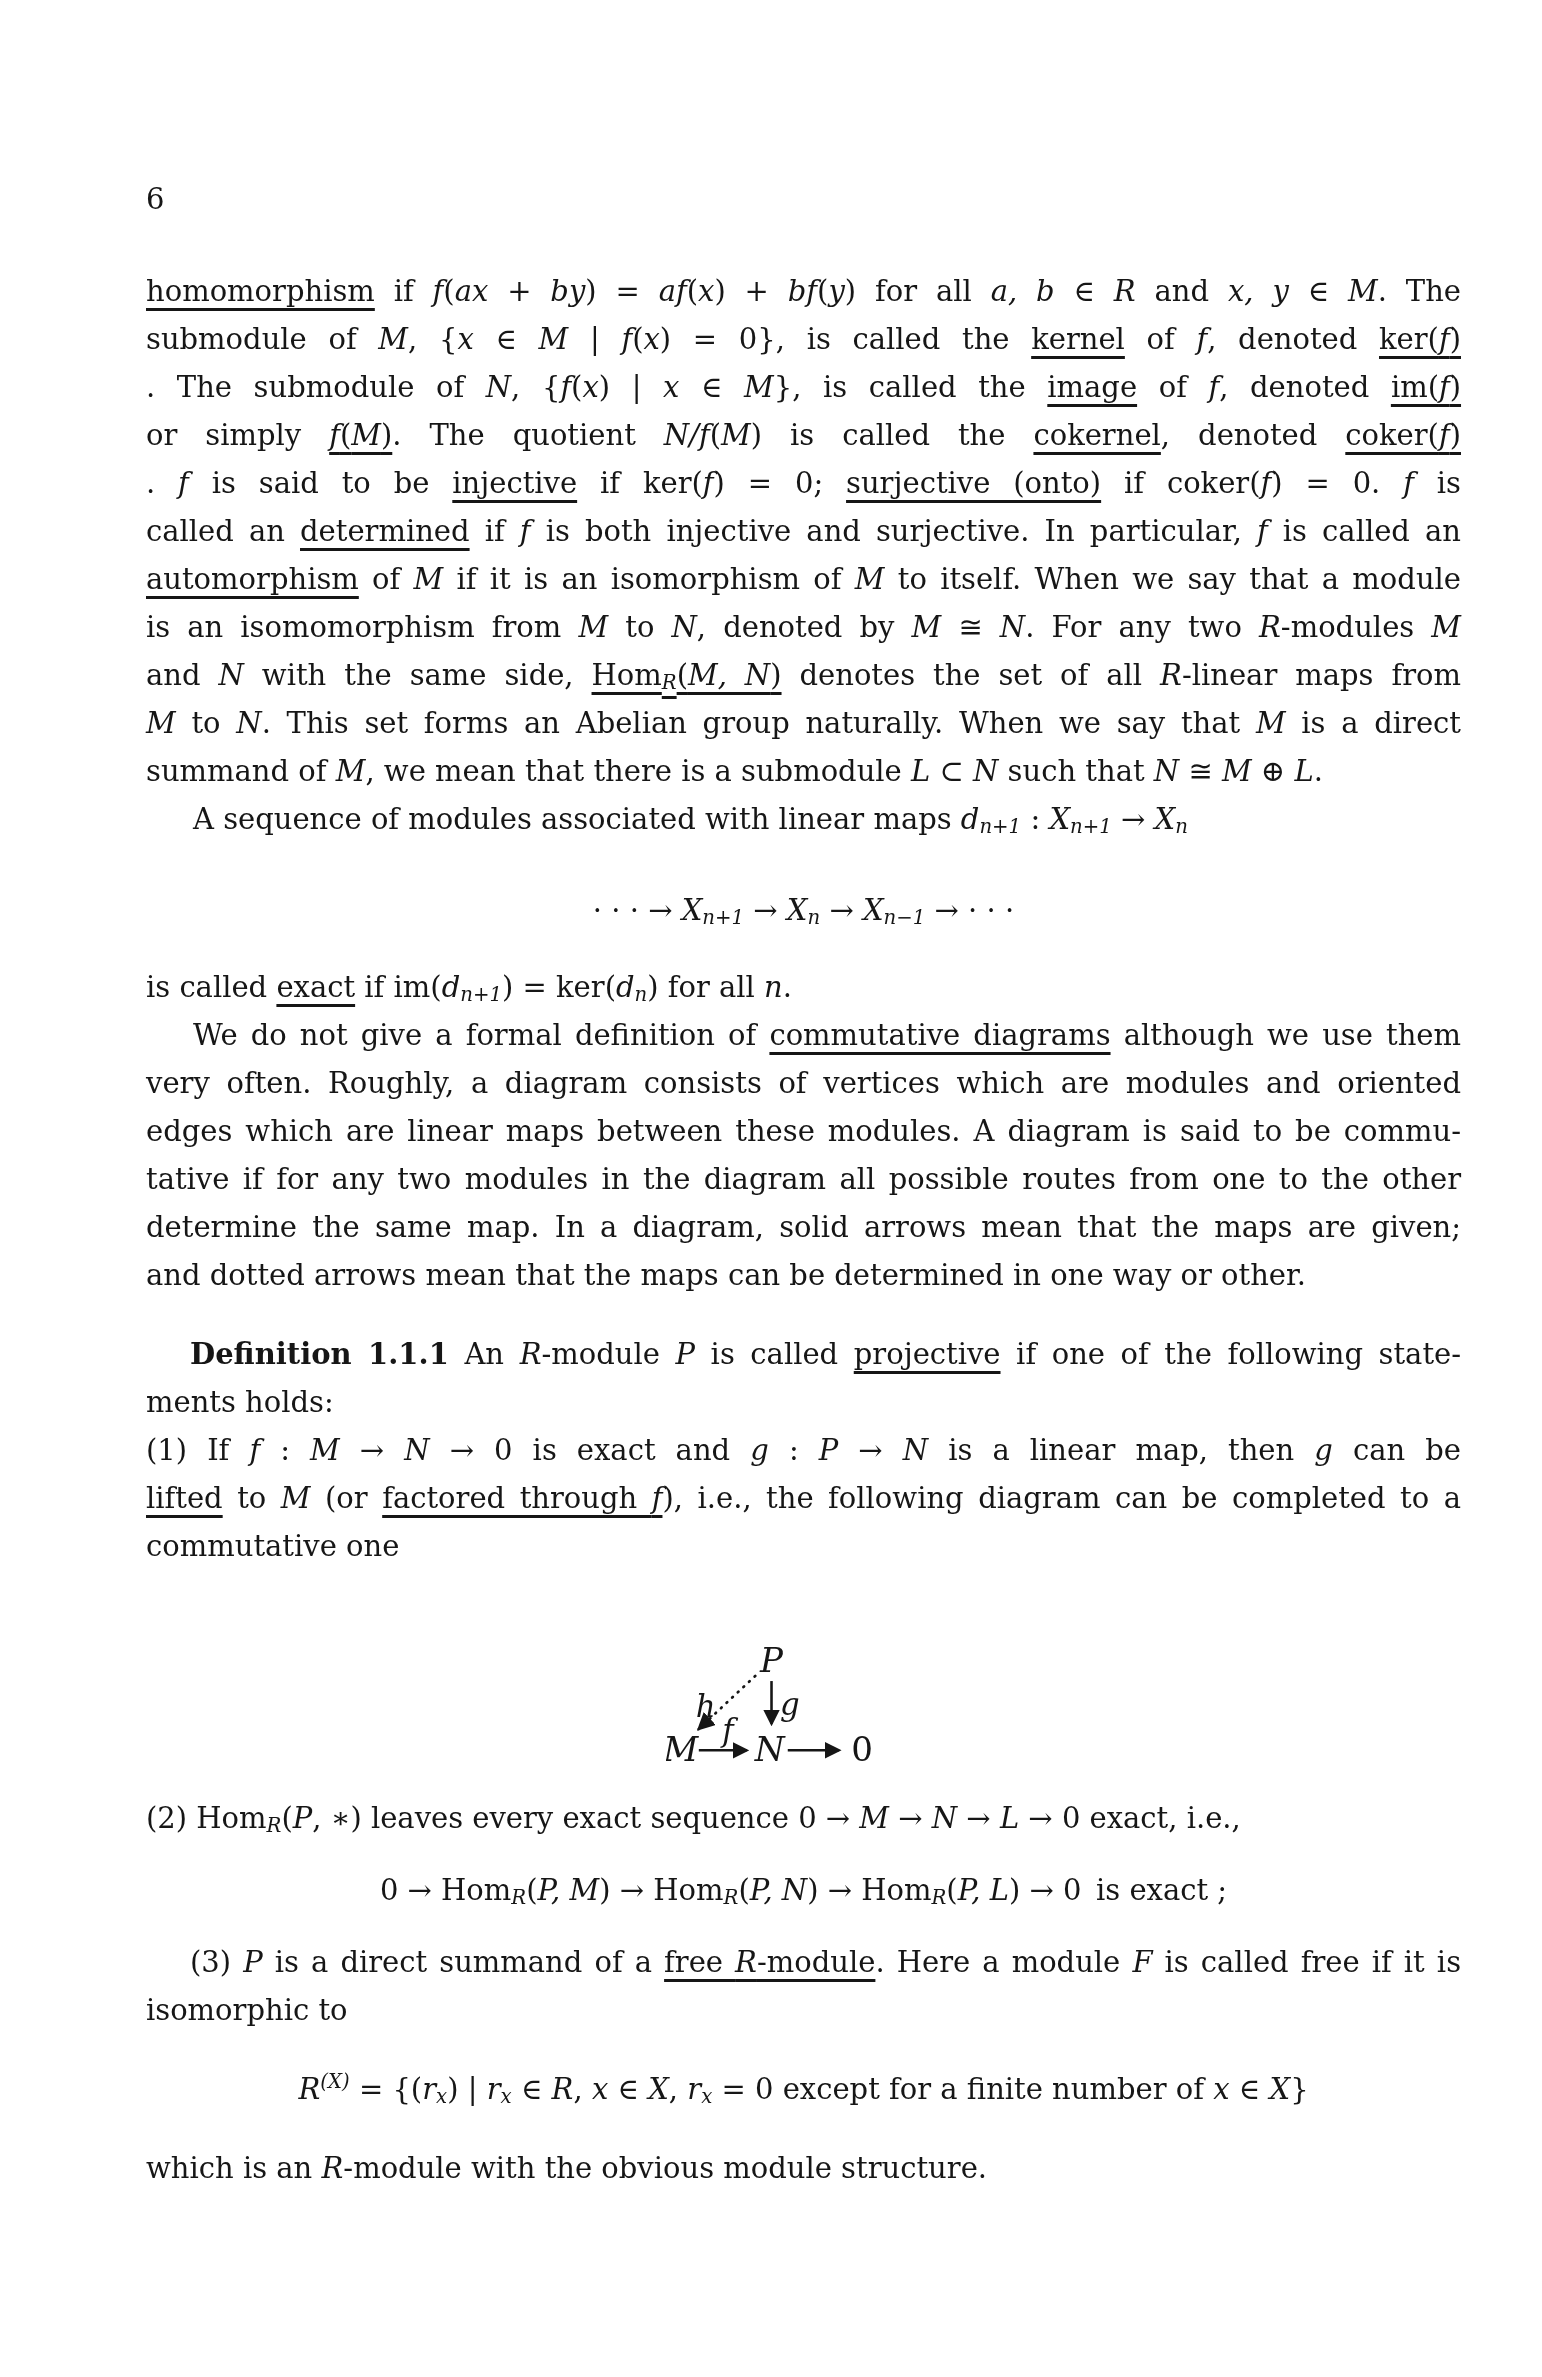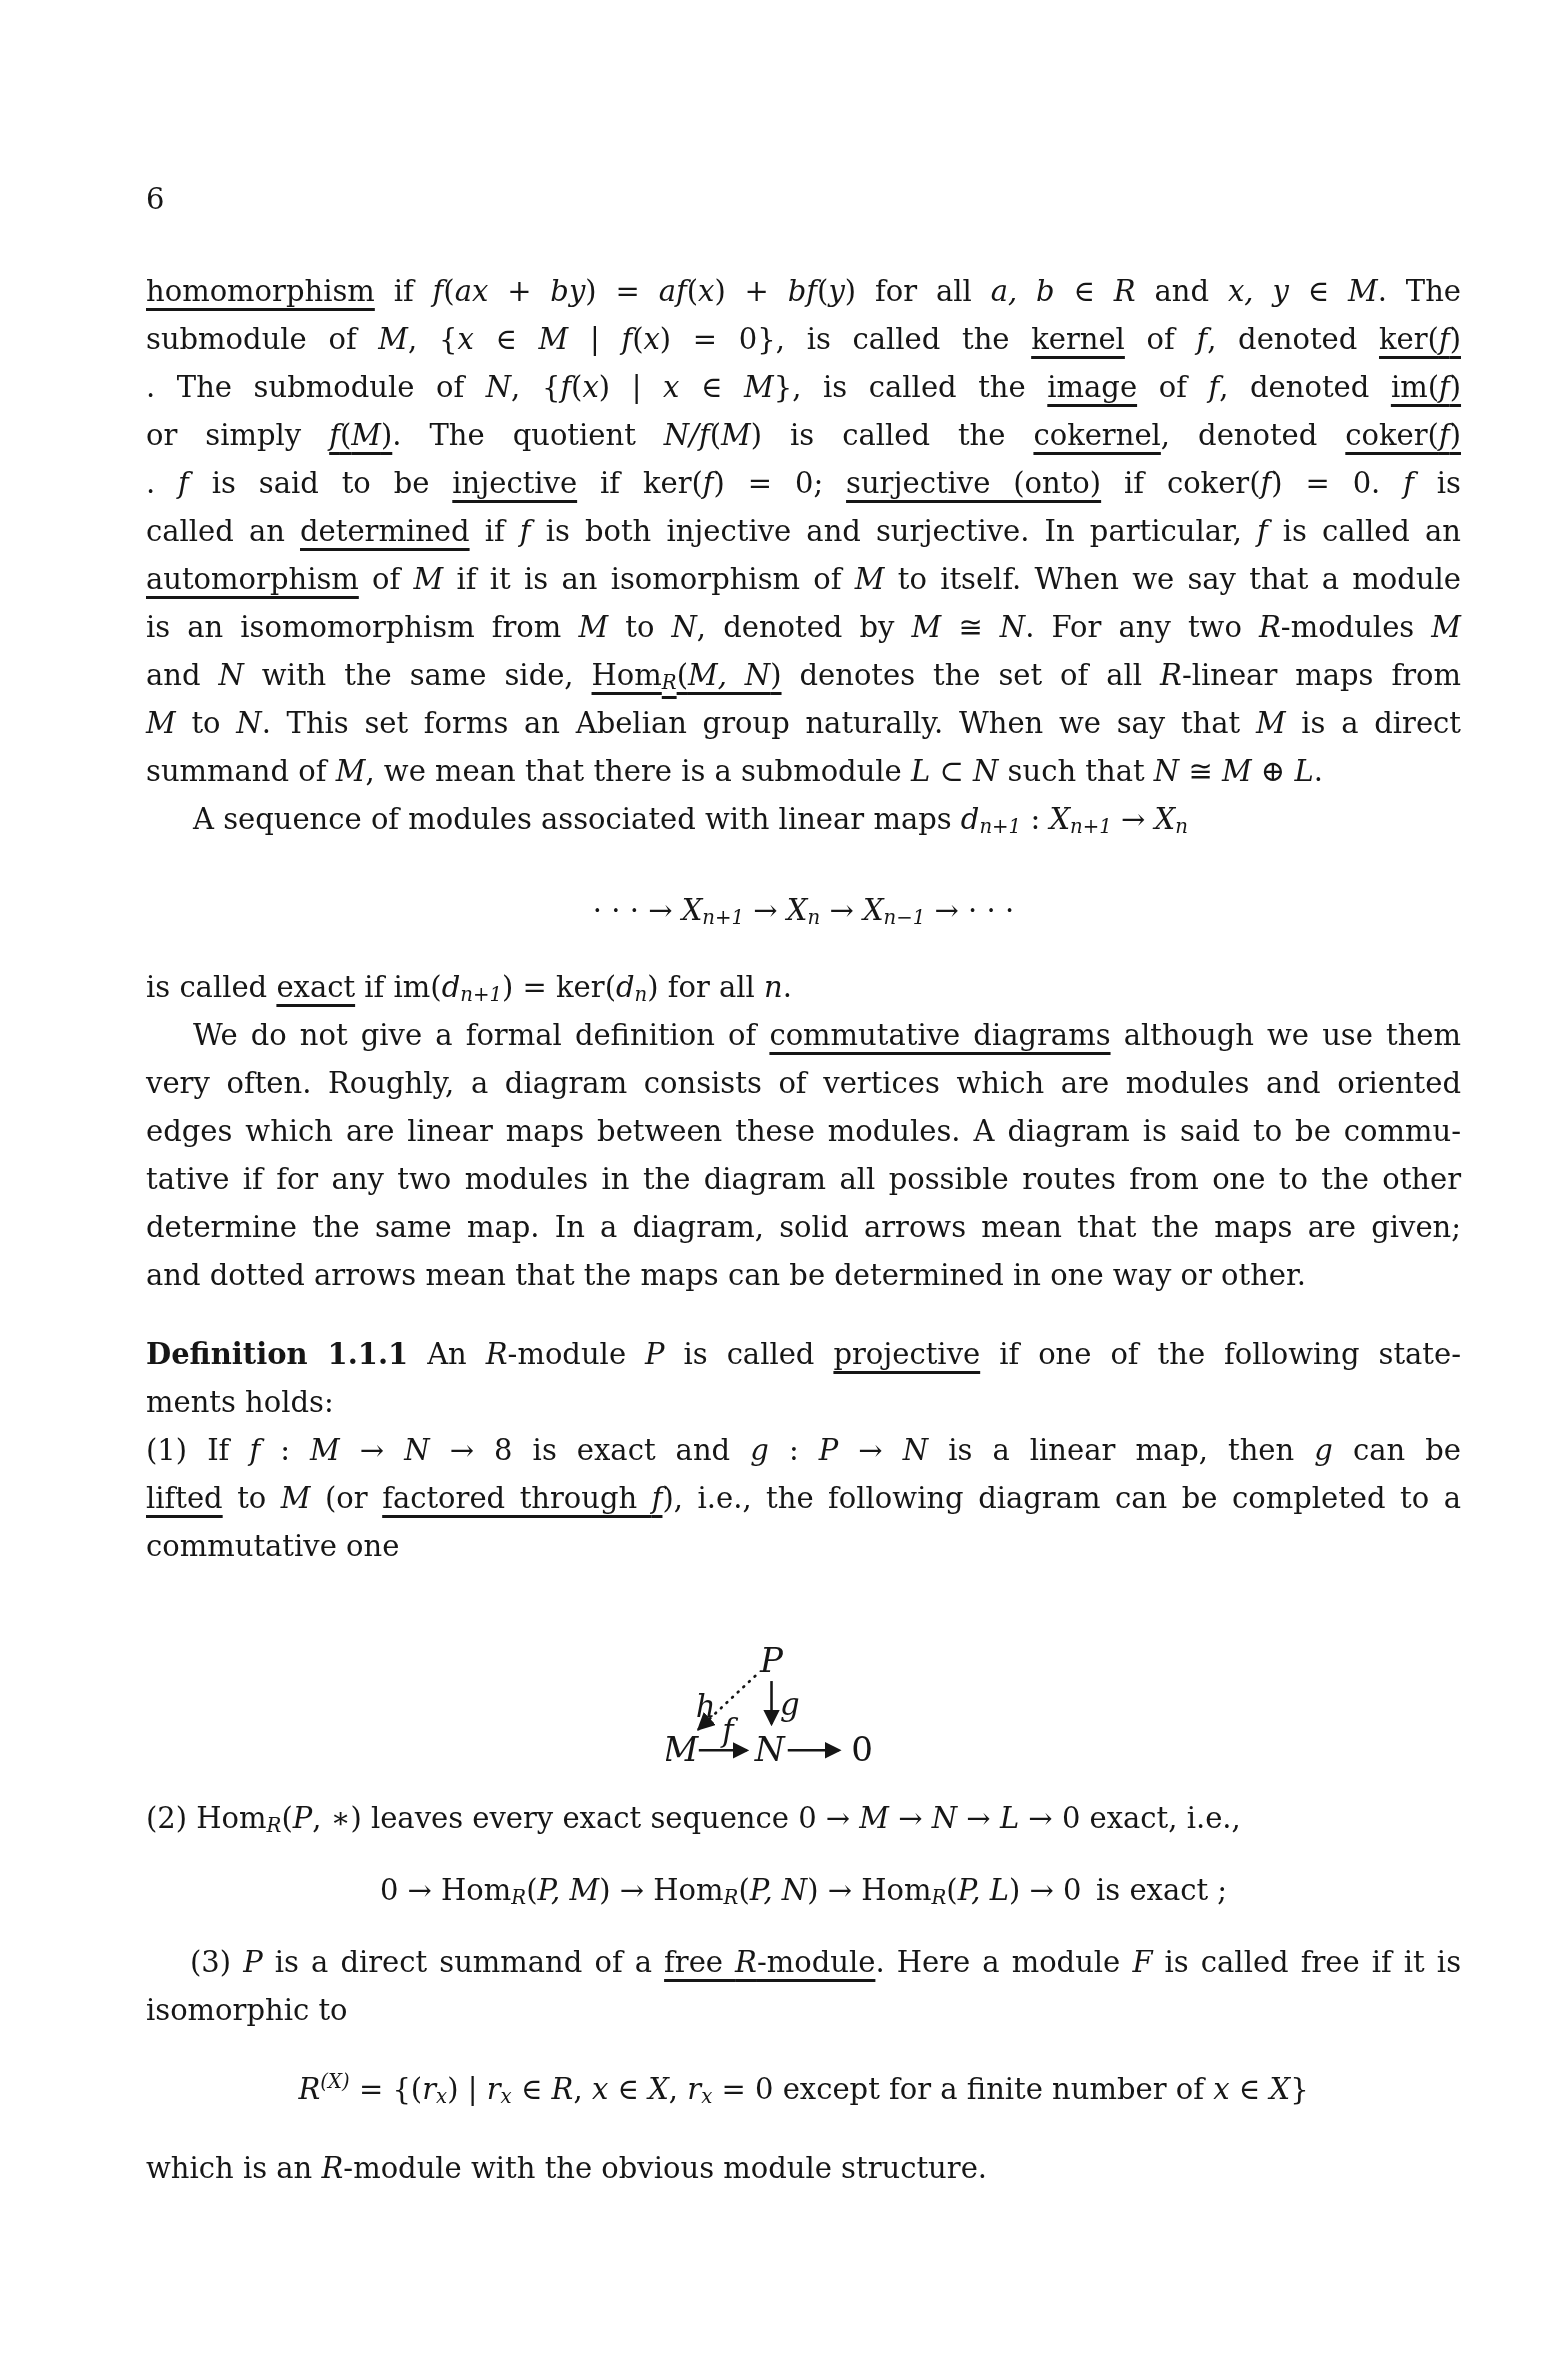--- a/index.html
+++ b/index.html
@@ -24,21 +24,21 @@
   .ind{text-indent:47px;}
   .eq{height:48px;line-height:48px;text-align:center;}
   .eq-seq{margin:43px 0 29px 0;}
   .eq-hom{margin:24px 0 8px 0;}
   .eq-free{margin:24px 0 8px 0;}
   .gap-def{margin-top:31px;}
   .gap-item2{margin-top:24px;}
   .gap-item3{margin-top:24px;margin-left:44px;}
   .gap-final{margin-top:38px;}
   .i{font-style:italic;}
-  .b{font-weight:bold;}
+  .b{font-weight:bold;margin-left:44px;}
   .u{text-decoration:underline;text-decoration-thickness:2.6px;text-underline-offset:6.9px;}
   .sub{font-size:0.68em;vertical-align:-0.22em;}
   .sup{font-size:0.68em;vertical-align:0.55em;}
   .diagram-wrap{margin:70px 0 0 520px;width:223px;height:130px;}
   .diagram-wrap svg{display:block;}
   .dg-node{font-family:"DejaVu Serif","Liberation Serif",serif;font-size:40px;font-style:italic;fill:#161616;}
   .dg-zero{font-family:"DejaVu Serif","Liberation Serif",serif;font-size:40px;fill:#161616;}
   .dg-label{font-family:"DejaVu Serif","Liberation Serif",serif;font-size:36px;font-style:italic;fill:#161616;}
   .dg-line{stroke:#161616;stroke-width:3;fill:none;}
   .dg-dotted{stroke:#161616;stroke-width:3.2;fill:none;stroke-dasharray:1 8;stroke-linecap:round;}
@@ -72,21 +72,21 @@
 
     <div class="line j ind"><span>We do not give a formal definition of </span><span class="u">commutative diagrams</span><span> although we use them</span></div>
     <div class="line j"><span>very often. Roughly, a diagram consists of vertices which are modules and oriented</span></div>
     <div class="line j"><span>edges which are linear maps between these modules. A diagram is said to be commu-</span></div>
     <div class="line j"><span>tative if for any two modules in the diagram all possible routes from one to the other</span></div>
     <div class="line j"><span>determine the same map. In a diagram, solid arrows mean that the maps are given;</span></div>
     <div class="line"><span>and dotted arrows mean that the maps can be determined in one way or other.</span></div>
 
     <div class="line j gap-def"><span class="b">Definition 1.1.1</span><span> An </span><span class="i">R</span><span>-module </span><span class="i">P</span><span> is called </span><span class="u">projective</span><span> if one of the following state-</span></div>
     <div class="line"><span>ments holds:</span></div>
-    <div class="line j"><span>(1) If </span><span class="i">f</span><span> : </span><span class="i">M</span><span> → </span><span class="i">N</span><span> → 8 is exact and </span><span class="i">g</span><span> : </span><span class="i">P</span><span> → </span><span class="i">N</span><span> is a linear map, then </span><span class="i">g</span><span> can be</span></div>
+    <div class="line j"><span>(1) If </span><span class="i">f</span><span> : </span><span class="i">M</span><span> → </span><span class="i">N</span><span> → 0 is exact and </span><span class="i">g</span><span> : </span><span class="i">P</span><span> → </span><span class="i">N</span><span> is a linear map, then </span><span class="i">g</span><span> can be</span></div>
     <div class="line j"><span class="u">lifted</span><span> to </span><span class="i">M</span><span> (or </span><span class="u">factored through </span><span class="i u">f</span><span>), i.e., the following diagram can be completed to a</span></div>
     <div class="line"><span>commutative one</span></div>
 
     <div class="diagram-wrap">
       <svg width="223" height="130" viewBox="0 0 260 152" xmlns="http://www.w3.org/2000/svg" style="font-size:34px">
         <defs>
           <marker id="ah" viewBox="0 0 10 10" refX="8.5" refY="5" markerWidth="6.5" markerHeight="6.5" orient="auto">
             <path d="M0,0 L10,5 L0,10 z" fill="#161616"></path>
           </marker>
         </defs>

